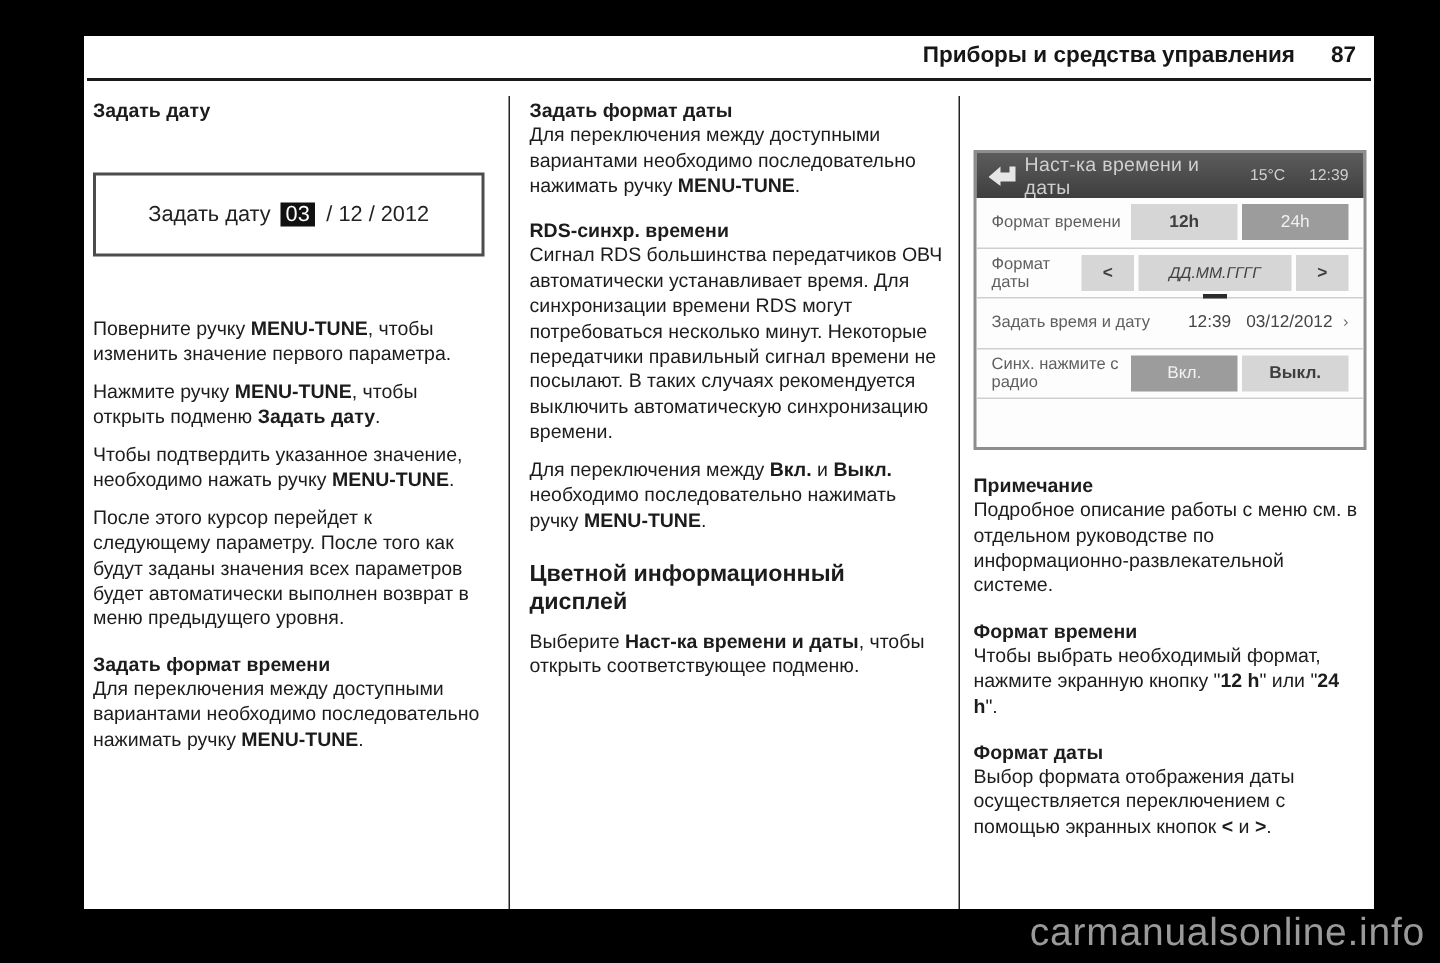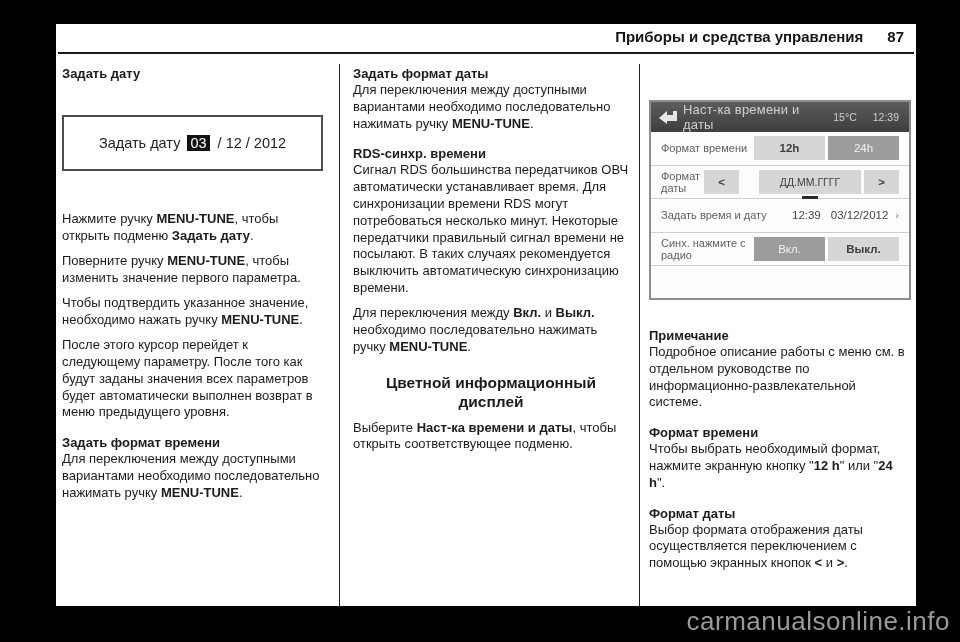--- a/index.html
+++ b/index.html
@@ -32,21 +32,21 @@
     display:grid; grid-template-columns:283px 300px 277px;
   }
   .col { padding:2px 10px 16px 6px; box-sizing:border-box; }
   .col-2, .col-3 { border-left:1.5px solid #222; }
   .col-2 { padding-left:13px; }
   .col-3 { padding-left:9px; padding-right:5px; }
   p { font-size:13px; line-height:16.8px; margin:0 0 8.5px; }
   .b { font-weight:700; }
   h3.subhead { font-size:13px; margin:14px 0 1px; font-weight:700; }
   h3.first { margin-top:0; }
-  h2.section-h { font-size:15.5px; line-height:19px; font-weight:700; margin:17px 0 9px;text-align:center; }
+  h2.section-h { font-size:15.5px; line-height:19px; font-weight:700; margin:17px 0 9px; }
   
   .fig1 { margin:12px 0 14px; height:104px; position:relative; }
   .fig1-box {
     position:absolute; left:0; right:6px; top:22px; height:52px;
     border:2px solid #4c4c4c; background:#fff;
     display:flex; align-items:center; justify-content:center;
     font-size:14.5px; color:#222; white-space:pre;
   }
   .inv { background:#111; color:#fff; padding:0 3px; margin:0 4px 0 7px; }
   
@@ -69,23 +69,23 @@
   .scr-label { flex:1; font-size:11px; color:#5f5f5f; }
   .scr-btn {
     width:71px; height:24px; margin-left:3px;
     display:flex; align-items:center; justify-content:center;
     font-size:11.5px; cursor:default;
   }
   .scr-btn.small { width:35px; }
   .light { background:#d6d6d6; color:#3f3f3f;font-weight:bold; }
   .sel { background:#9c9c9c; color:#f2f2f2; }
   .scr-value {
-    position:relative; width:102px; height:24px; margin-left:20px;
+    position:relative; width:102px; height:24px; margin-left:3px;
     background:#d6d6d6; color:#3f3f3f; font-size:10.5px;
-    display:flex; align-items:center; justify-content:center;
+    display:flex; align-items:center; justify-content:center;font-style:italic;
   }
   .value-caret {
     position:absolute; left:50%; transform:translateX(-50%);
     bottom:-5px; width:16px; height:3px; background:#2c2c2c;
   }
   .scr-datetime { font-size:11.5px; color:#454545; display:flex; align-items:center; }
   .scr-date { margin-left:10px; }
   .scr-chevron { color:#707070; font-size:11px; margin-left:7px; }
   
   .watermark {
@@ -108,22 +108,22 @@
 
     <div class="col col-1">
       <h3 class="subhead first">Задать дату</h3>
       <div class="fig1">
         <div class="fig1-box">
           <span>Задать дату</span>
           <span class="inv">03</span>
           <span> / 12 / 2012</span>
         </div>
       </div>
+      <p><span>Поверните ручку </span><span class="b">MENU-TUNE</span><span>, чтобы изменить значение первого параметра.</span></p>
       <p><span>Нажмите ручку </span><span class="b">MENU-TUNE</span><span>, чтобы открыть подменю </span><span class="b">Задать дату</span><span>.</span></p>
-      <p><span>Поверните ручку </span><span class="b">MENU-TUNE</span><span>, чтобы изменить значение первого параметра.</span></p>
       <p><span>Чтобы подтвердить указанное значение, необходимо нажать ручку </span><span class="b">MENU-TUNE</span><span>.</span></p>
       <p><span>После этого курсор перейдет к следующему параметру. После того как будут заданы значения всех параметров будет автоматически выполнен возврат в меню предыдущего уровня.</span></p>
       <h3 class="subhead">Задать формат времени</h3>
       <p><span>Для переключения между доступными вариантами необходимо последовательно нажимать ручку </span><span class="b">MENU-TUNE</span><span>.</span></p>
     </div>
 
     <div class="col col-2">
       <h3 class="subhead first">Задать формат даты</h3>
       <p><span>Для переключения между доступными вариантами необходимо последовательно нажимать ручку </span><span class="b">MENU-TUNE</span><span>.</span></p>
       <h3 class="subhead">RDS-синхр. времени</h3>
@@ -172,21 +172,21 @@
           </span>
         </div>
 
         <div class="scr-row">
           <span class="scr-label">Синх. нажмите с радио</span>
           <span class="scr-btn sel">Вкл.</span>
           <span class="scr-btn light">Выкл.</span>
         </div>
       </div>
 
-      <h3 class="subhead" style="margin-top:28px;">Примечание</h3>
+      <h3 class="subhead" style="margin-top:16px;">Примечание</h3>
       <p><span>Подробное описание работы с меню см. в отдельном руководстве по информационно-развлекательной системе.</span></p>
       <h3 class="subhead">Формат времени</h3>
       <p><span>Чтобы выбрать необходимый формат, нажмите экранную кнопку "</span><span class="b">12 h</span><span>" или "</span><span class="b">24 h</span><span>".</span></p>
       <h3 class="subhead">Формат даты</h3>
       <p><span>Выбор формата отображения даты осуществляется переключением с помощью экранных кнопок </span><span class="b">&lt;</span><span> и </span><span class="b">&gt;</span><span>.</span></p>
     </div>
   </div>
 </div>
 
 <div class="watermark">carmanualsonline.info</div>

